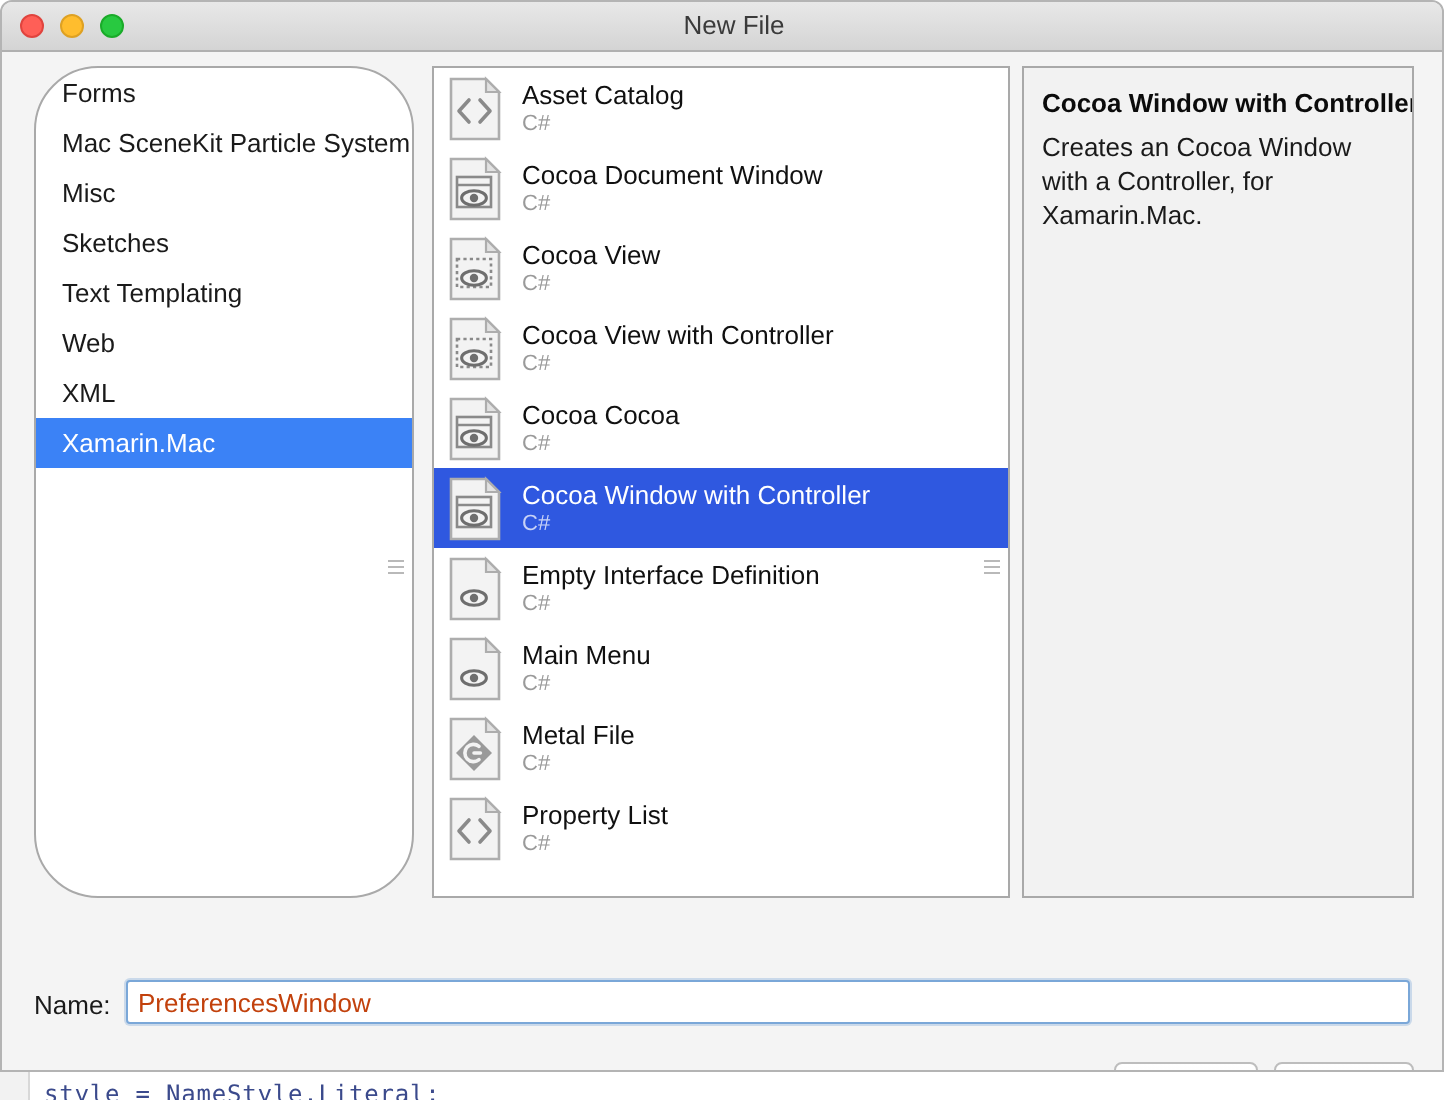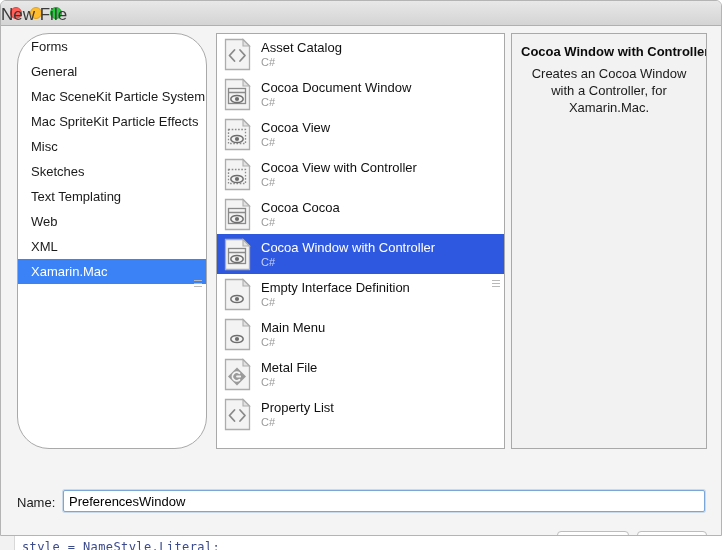--- a/index.html
+++ b/index.html
@@ -57,22 +57,23 @@
   
   #titlebar {
     position: relative;
     height: 25px;
     background: linear-gradient(to bottom, #e8e8e8 0%, #d4d4d4 100%);
     border-bottom: 1px solid #b0b0b0;
     box-sizing: border-box;
   }
   #title-text {
     position: absolute;
-    left: 0; right: 0; top: 4px;
-    font-size: 17px;
+    left: 12px; right: 0; top: 4px;
+    text-align: center;
+    font-size: 13px;
     color: #3a3a3a;
   }
   .traffic {
     position: absolute;
     top: 6px;
     width: 12px; height: 12px;
     border-radius: 50%;
     box-sizing: border-box;
   }
   .traffic.close { left: 9px;  background: #ff5f57; border: 1px solid #e0443e; }
@@ -162,21 +163,20 @@
     font-weight: bold;
     color: #0b0b0b;
     line-height: 16px;
     margin-bottom: 5px;
     white-space: nowrap;
   }
   #desc-body {
     font-size: 13px;
     color: #1a1a1a;
     line-height: 17px;
-    text-align: center;
   }
 
   
   #name-row {
     position: absolute;
     left: 0; top: 462px;
     width: 722px;
     height: 30px;
   }
   #name-label {
@@ -189,21 +189,21 @@
     position: absolute;
     left: 62px; top: 2px;
     width: 642px; height: 22px;
     box-sizing: border-box;
     border: 1px solid #7aa7d8;
     border-radius: 2px;
     background: #ffffff;
     padding: 0 5px;
     font-family: "Liberation Sans", sans-serif;
     font-size: 13px;
-    color: #000000;
+    color: #c2410c;
     outline: none;
     box-shadow: 0 0 0 1px rgba(122,167,216,0.35);
   }
 
   
   .btn {
     position: absolute;
     height: 25px;
     box-sizing: border-box;
     border: 1px solid #bdbdbd;
@@ -233,23 +233,21 @@
     <div class="traffic min"></div>
     <div class="traffic zoom"></div>
     <div id="title-text">New File</div>
   </div>
 
   <div id="dialog-body">
 
     <div class="pane" id="pane-categories">
       <div id="category-rows">
           <div class="cat-row"><span>Forms</span></div>
-          <div class="cat-row"><span>General</span></div>
           <div class="cat-row"><span>Mac SceneKit Particle System</span></div>
-          <div class="cat-row"><span>Mac SpriteKit Particle Effects</span></div>
           <div class="cat-row"><span>Misc</span></div>
           <div class="cat-row"><span>Sketches</span></div>
           <div class="cat-row"><span>Text Templating</span></div>
           <div class="cat-row"><span>Web</span></div>
           <div class="cat-row"><span>XML</span></div>
           <div class="cat-row selected"><span>Xamarin.Mac</span></div>
         </div>
       <div class="grip" style="top:246px"></div>
       <div class="grip" style="top:249px"></div>
       <div class="grip" style="top:252px"></div>

